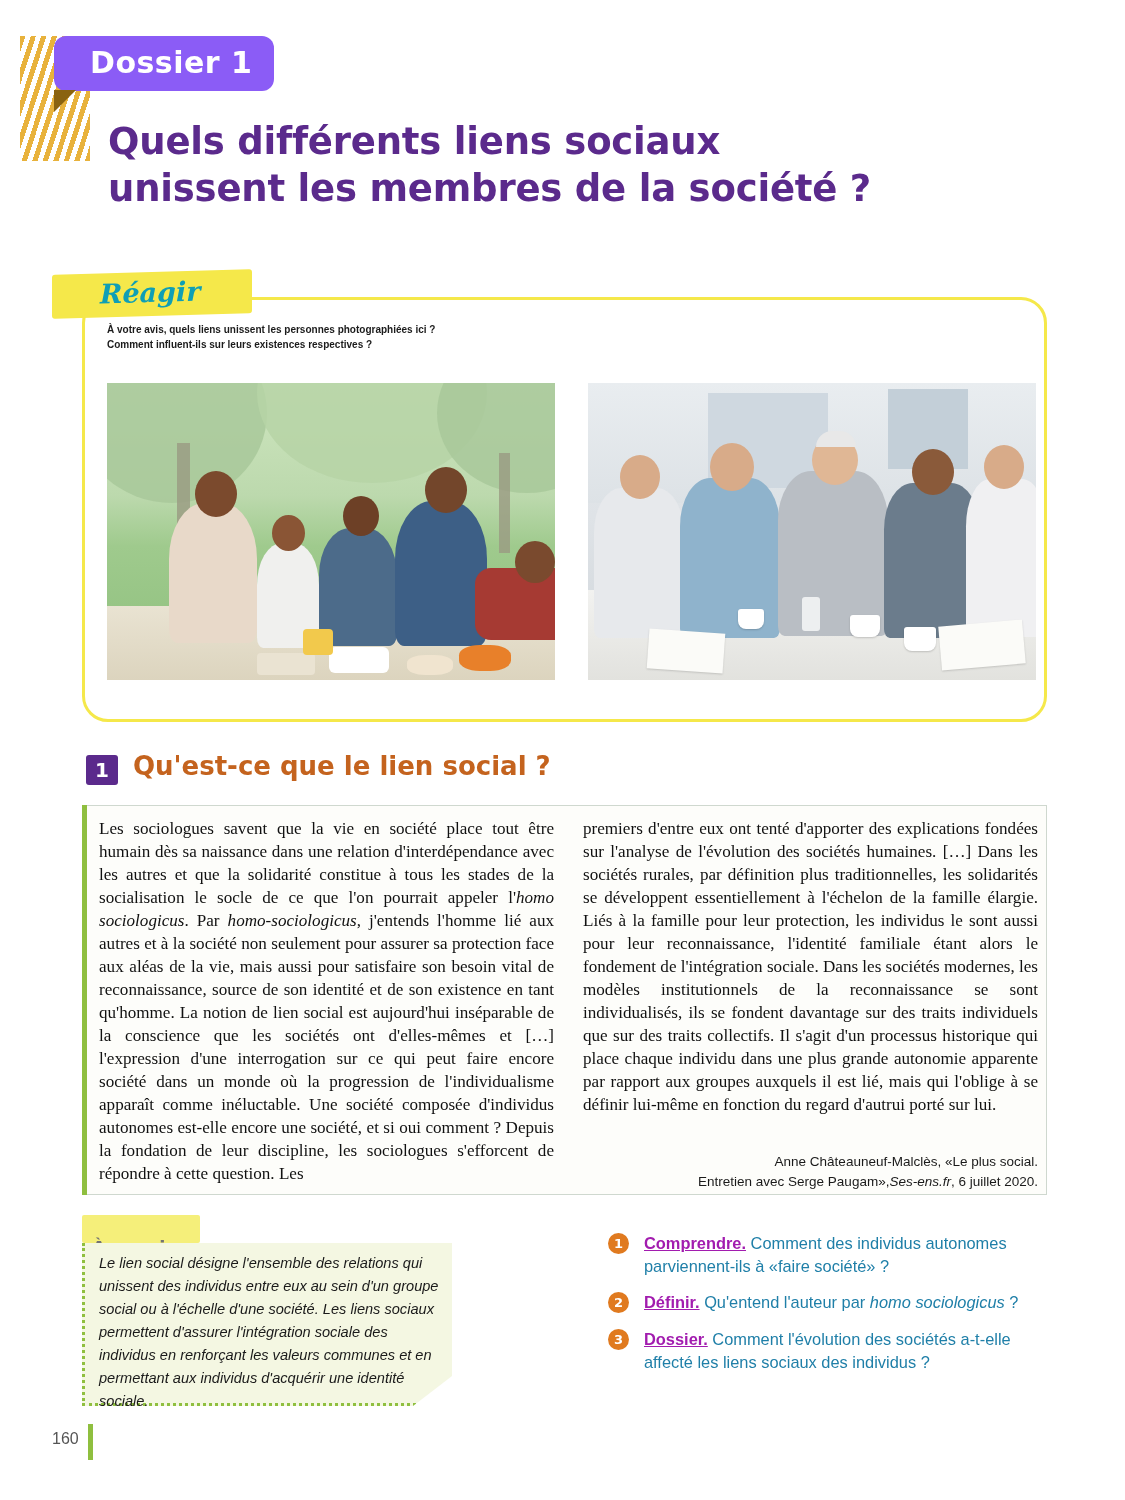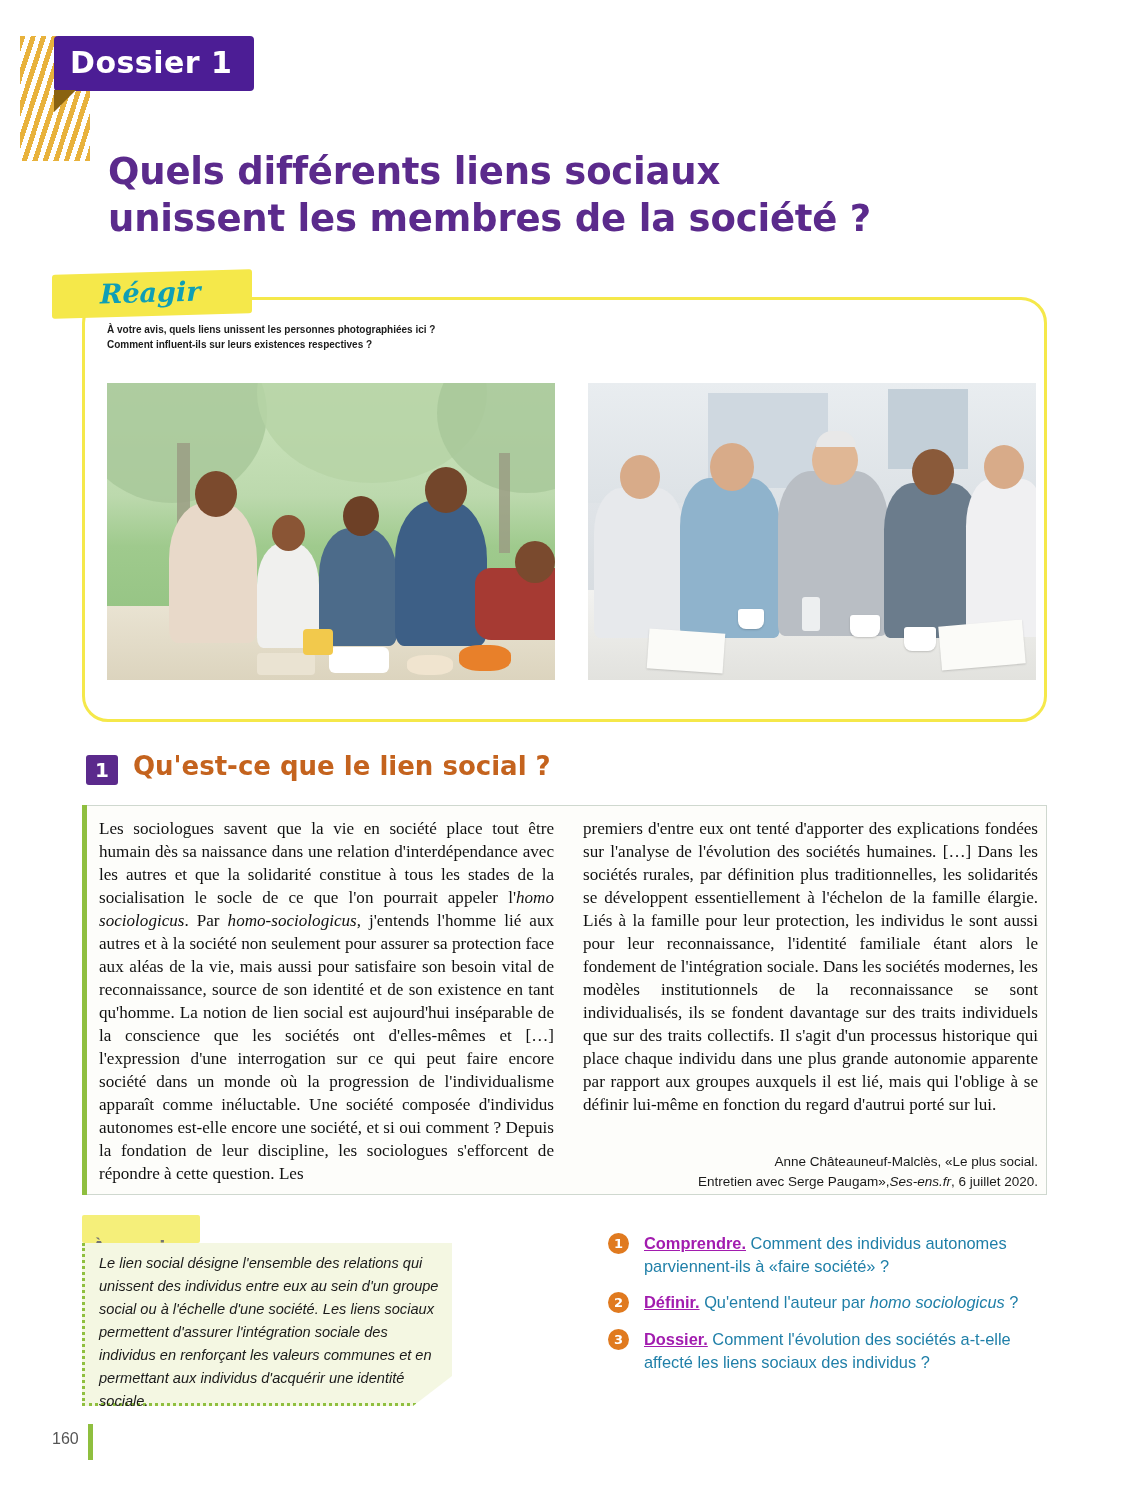--- a/index.html
+++ b/index.html
@@ -29,23 +29,23 @@
     width: 70px; height: 125px;
     background: repeating-linear-gradient(
       -72deg,
       #e8b23c 0px, #e8b23c 5px,
       #ffffff 5px, #ffffff 10px
     );
   }
   .dossier-tab {
     position: absolute;
     left: 34px; top: 0px;
-    background: #4c1d95;
-    padding: 9px 22px 11px 16px;
-    border-radius: 4px;
+    background: #8b5cf6;
+    padding: 9px 22px 11px 36px;
+    border-radius: 12px;
   }
   .dossier-tab span {
     color: #ffffff;
     font-size: 30px;
     font-weight: bold;
     letter-spacing: 0.5px;
     font-family: "DejaVu Sans", sans-serif;
   }
   .dossier-tab::after {
     content: "";
@@ -67,21 +67,20 @@
     position: absolute;
     left: 108px;
     top: 118px;
     width: 900px;
     color: #5b2a8c;
     font-size: 37px;
     font-weight: bold;
     line-height: 1.28;
     font-family: "DejaVu Sans", sans-serif;
     letter-spacing: -0.2px;
-    margin-top: 30px;
   }
 
   
   .reagir-box {
     position: absolute;
     left: 82px;
     top: 297px;
     width: 965px;
     height: 425px;
     border: 3px solid #f5e84a;

